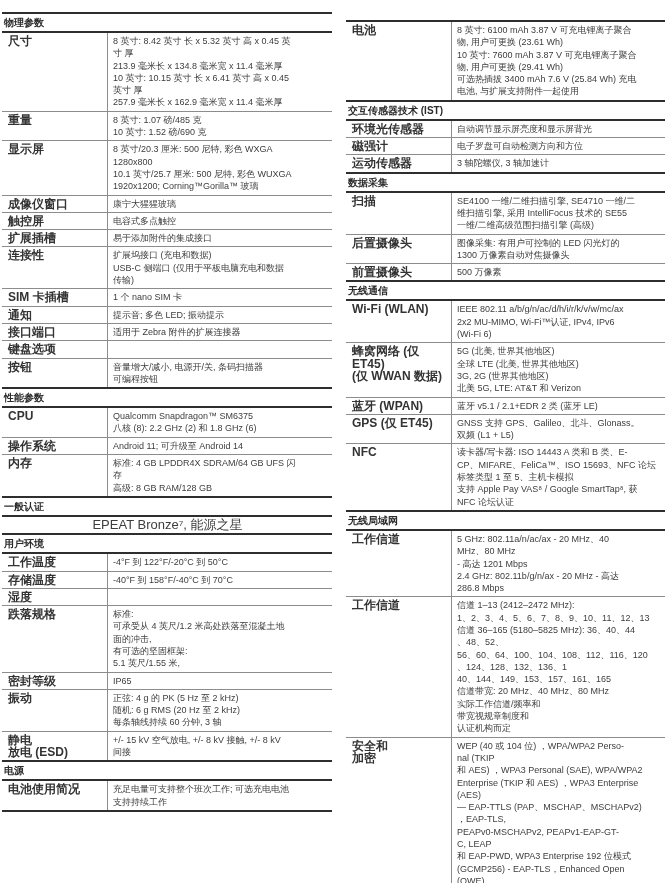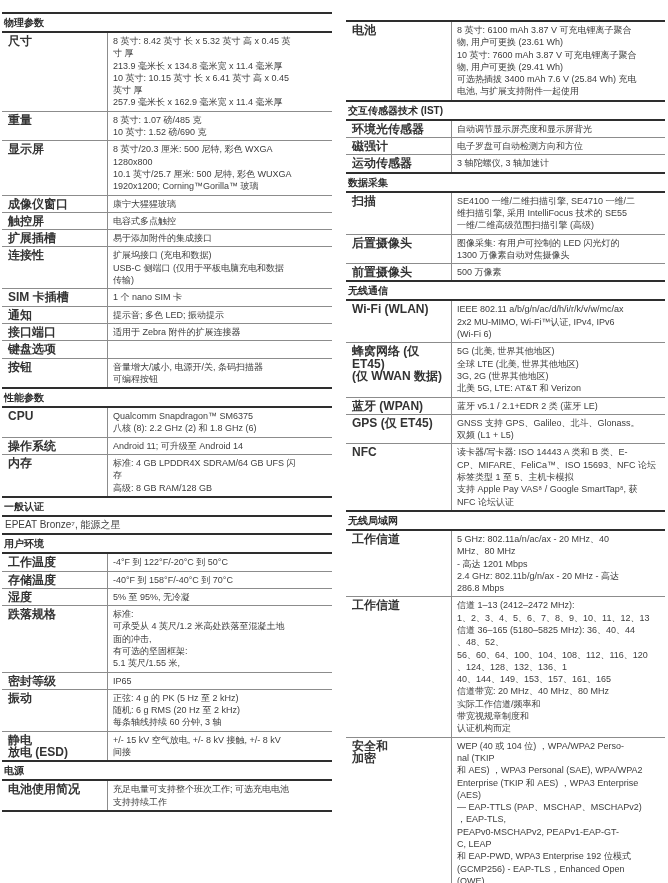--- a/index.html
+++ b/index.html
@@ -32,21 +32,21 @@
     border-right:1px solid #8c8c8c;
     white-space:pre-line;
   }
   .spec-value {
     flex:1; box-sizing:border-box;
     font-size:9px; line-height:12.3px;
     padding:2px 2px 2px 5px;
     white-space:pre-line;
     word-break:break-word;
   }
-  .spec-row.fullwidth .spec-value { font-size:10px; padding-left:3px; }
+  .spec-row.fullwidth .spec-value { font-size:13px; padding-left:3px;text-align:center; }
 </style>
 </head>
 <body>
 
 <div class="page">
   <div class="col col-left">
       <div class="spec-section">
         <div class="section-title">物理参数</div>
         <div class="spec-row">
           <div class="spec-label">尺寸</div>
@@ -137,21 +137,20 @@
         <div class="spec-row">
           <div class="spec-label">工作温度</div>
           <div class="spec-value">-4°F 到 122°F/-20°C 到 50°C</div>
         </div>
         <div class="spec-row">
           <div class="spec-label">存储温度</div>
           <div class="spec-value">-40°F 到 158°F/-40°C 到 70°C</div>
         </div>
         <div class="spec-row">
           <div class="spec-label">湿度</div>
-          <div class="spec-value">5% 至 95%, 无冷凝</div>
         </div>
         <div class="spec-row">
           <div class="spec-label">跌落规格</div>
           <div class="spec-value">标准:
 可承受从 4 英尺/1.2 米高处跌落至混凝土地
 面的冲击,
 有可选的坚固框架:
 5.1 英尺/1.55 米,</div>
         </div>
         <div class="spec-row">

